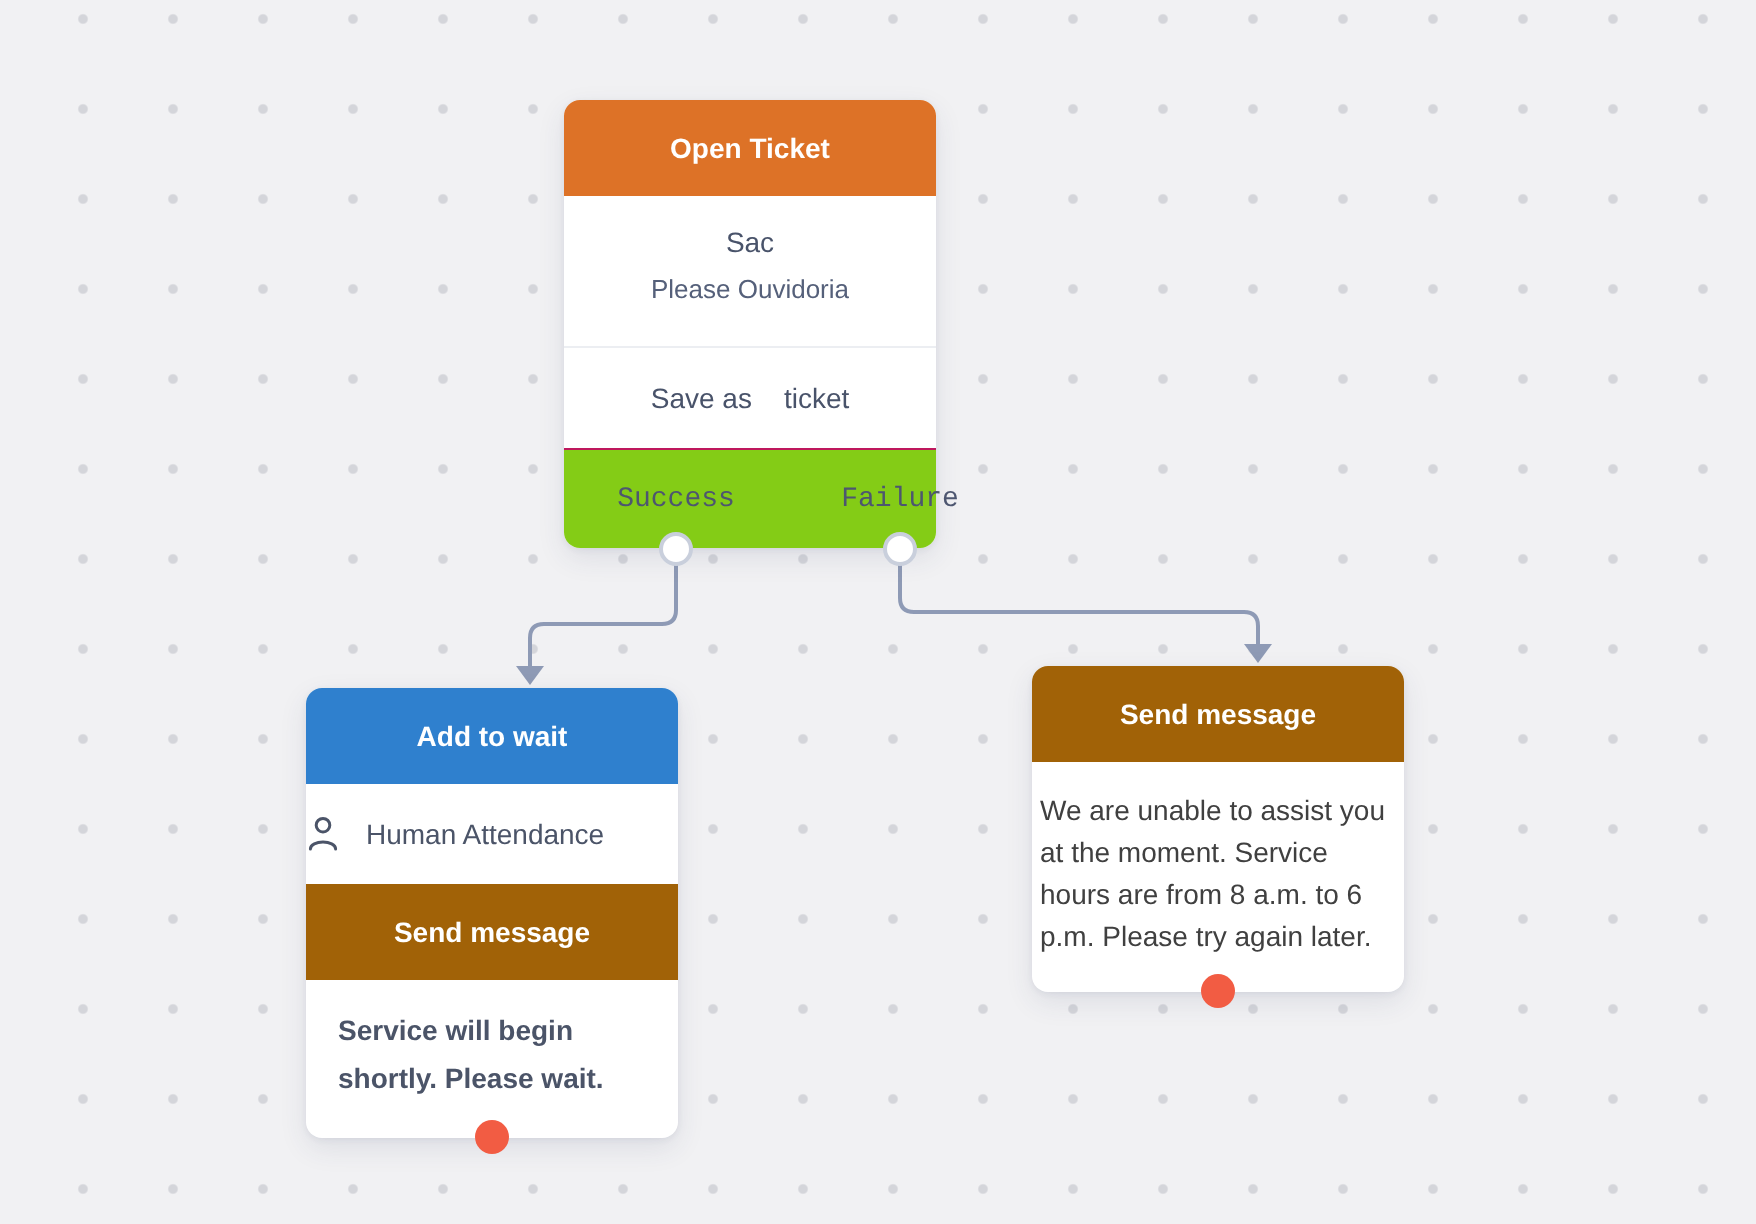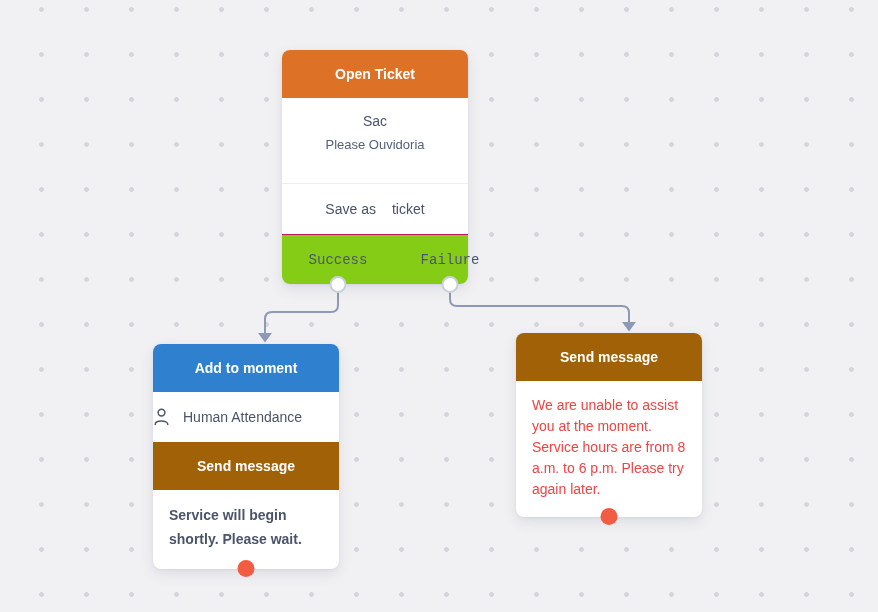--- a/index.html
+++ b/index.html
@@ -33,21 +33,21 @@
     font-weight: bold;
     border-radius: 8px 8px 0 0;
   }
   .header-orange { background: #dd7227; }
   .header-blue   { background: #2f80ce; }
   .header-teal   { background: #a16207; border-radius: 0; }
   .header-teal.top-round { border-radius: 8px 8px 0 0; }
 
   
   #node-open-ticket { left: 282px; top: 50px; }
-  .ot-body1 { padding: 15px 10px 31px; text-align: center; border-bottom: 1px solid #eceef2; }
+  .ot-body1 { padding: 15px 10px 21px; text-align: center; border-bottom: 1px solid #eceef2; }
   .ot-line1 { font-size: 14px; color: #49536a; }
   .ot-line2 { font-size: 13px; color: #55607a; margin-top: 8px; }
   .ot-body2 { height: 50px; display: flex; align-items: center; justify-content: center; font-size: 14px; color: #49536a; }
   .ot-body2 b { font-weight: normal; margin-left: 16px; }
   .ot-footer {
     position: relative;
     height: 50px;
     background: #84cc16;
     border-top: 1px solid #be185d;
     border-radius: 0 0 8px 8px;
@@ -86,24 +86,24 @@
     padding: 13px 16px 18px;
     font-size: 14px;
     line-height: 24px;
     color: #4b5468;
     font-weight: bold;
   }
 
   
   #node-send-msg { left: 516px; top: 333px; }
   .msg-body-tight {
-    padding: 14px 16px 17px;
+    padding: 14px 4px 17px;
     font-size: 14px;
     line-height: 21px;
-    color: #ef4444;
+    color: #404040;
   }
   .conn-dot {
     position: absolute;
     bottom: -8px;
     left: 50%;
     transform: translateX(-50%);
     width: 17px;
     height: 17px;
     border-radius: 50%;
     background: #f25c43;
@@ -137,21 +137,21 @@
     <div class="ot-footer">
       <span class="out-label" style="left:56px">Success</span>
       <span class="out-label" style="left:168px">Failure</span>
       <span class="port" style="left:56px"></span>
       <span class="port" style="left:168px"></span>
     </div>
   </div>
 
   <div class="node" id="node-add-group">
     <div class="node-header header-blue">
-      <span>Add to moment</span>
+      <span>Add to wait</span>
     </div>
     <div class="group-row">
       <svg class="person-icon" width="17" height="18" viewBox="0 0 17 18">
         <circle cx="8.5" cy="4.6" r="3.4" fill="none" stroke="#4b5468" stroke-width="1.5"></circle>
         <path d="M2.2 16.5 C2.2 11.9 14.8 11.9 14.8 16.5" fill="none" stroke="#4b5468" stroke-width="1.5" stroke-linecap="round"></path>
       </svg>
       <span>Human Attendance</span>
     </div>
     <div class="node-header header-teal">
       <span>Send message</span>

